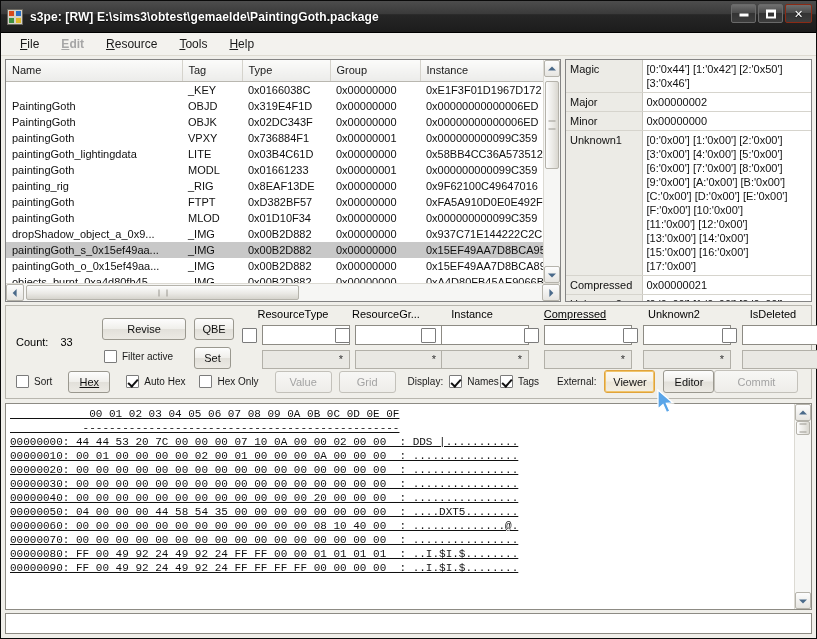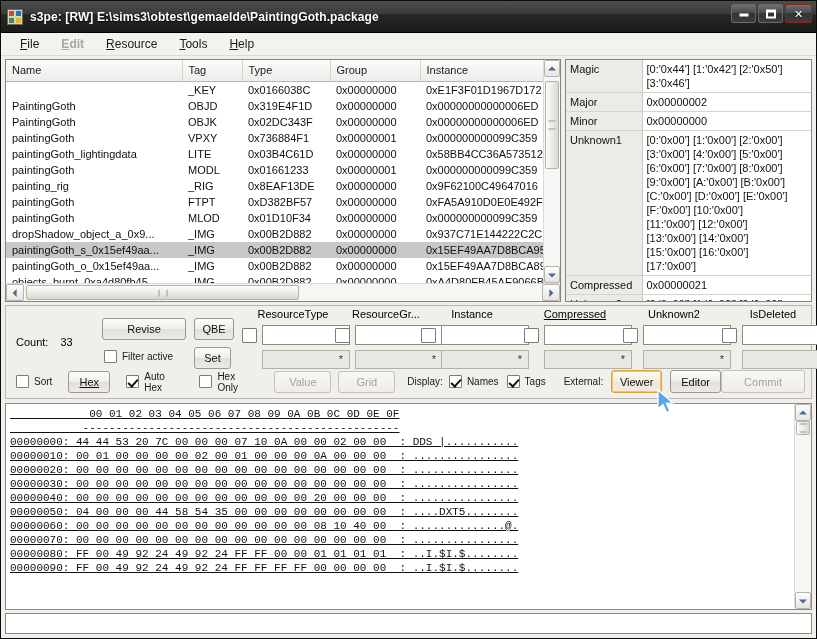--- a/index.html
+++ b/index.html
@@ -573,21 +573,21 @@
           <span class="cb"></span>
           <span class="lbl">Hex Only</span>
         </div>
         <div class="btn disabled" style="margin-left:16px;width:57px;height:22px">Value</div>
         <div class="btn disabled" style="margin-left:7px;width:57px;height:22px">Grid</div>
         <span class="lbl" style="margin-left:12px">Display:</span>
         <div class="inline" style="margin-left:6px">
           <span class="cb checked"></span>
           <span class="lbl">Names</span>
         </div>
-        <div class="inline" style="margin-left:8px">
+        <div class="inline" style="margin-left:1px">
           <span class="cb checked"></span>
           <span class="lbl">Tags</span>
         </div>
         <span class="lbl" style="margin-left:18px">External:</span>
         <div class="btn focus" style="margin-left:8px;width:51px;height:23px">Viewer</div>
         <div class="btn" style="margin-left:8px;width:51px;height:23px">Editor</div>
         <div class="btn disabled" style="width:84px;height:23px">Commit</div>
       </div>
     <div style="position: absolute; top: 2px; left: 232px; width: 110px; text-align: center; font-size: 11px;">ResourceType</div>
         <div style="position: absolute; top: 2px; left: 325px; width: 110px; text-align: center; font-size: 11px;">ResourceGr...</div>

